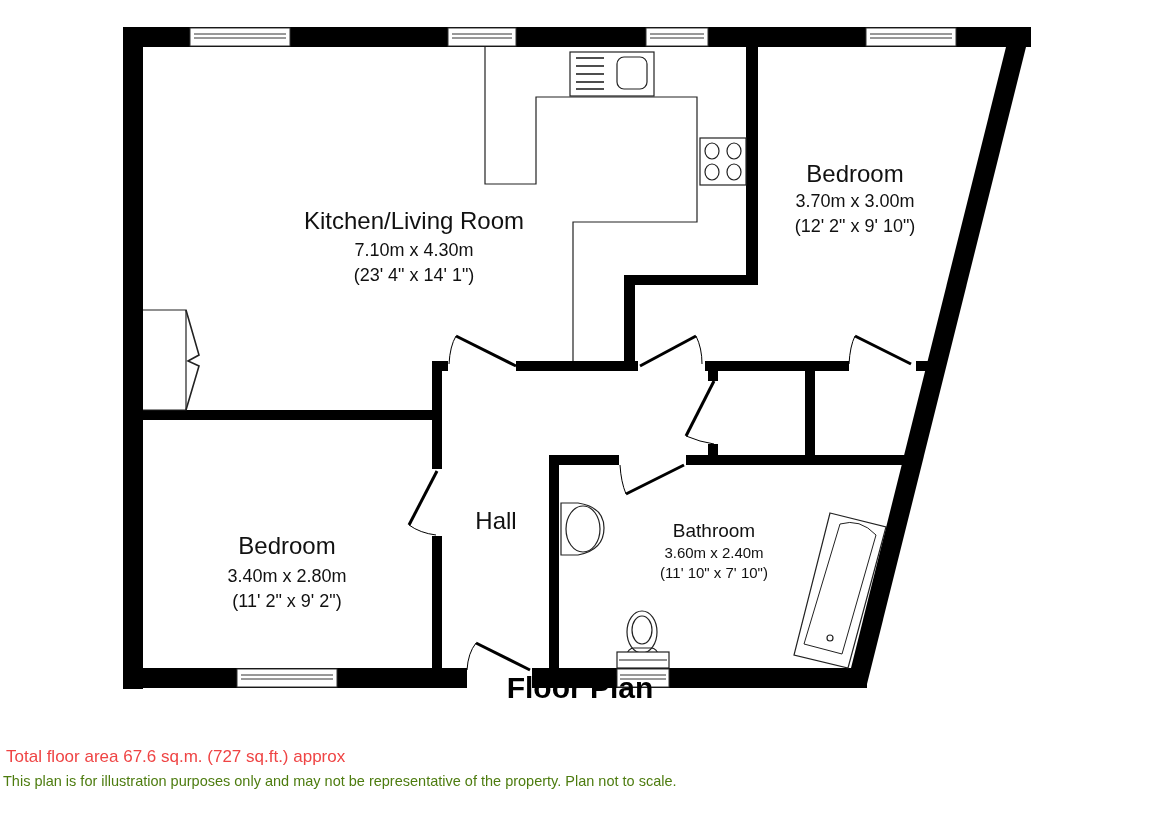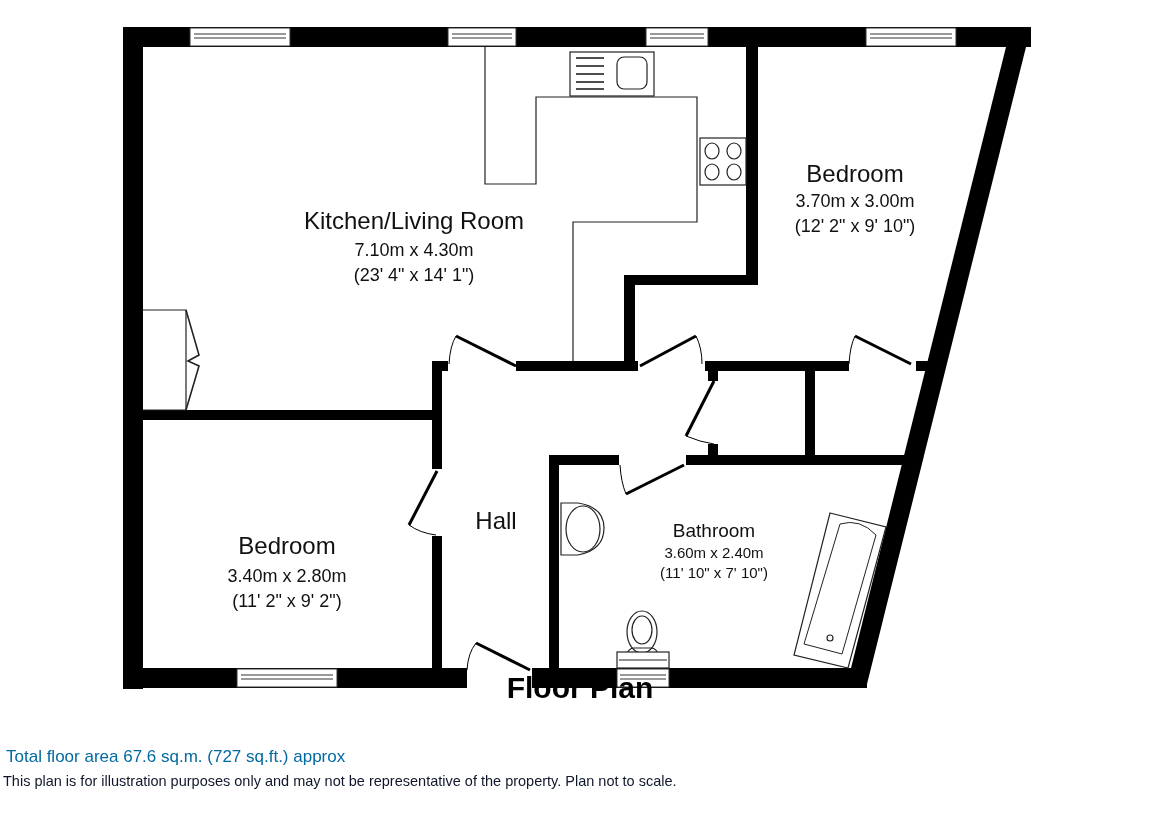--- a/index.html
+++ b/index.html
@@ -5,22 +5,22 @@
     html, body { margin: 0; padding: 0; background: #ffffff; }
     body { width: 1164px; height: 822px; position: relative; overflow: hidden; font-family: "Liberation Sans", sans-serif; color: #000; }
     #plan { position: absolute; left: 0; top: 0; width: 1164px; height: 822px; }
     .room-label { font-family: "Liberation Sans", sans-serif; fill: #111; }
     .room-name { font-size: 24px; }
     .room-dim { font-size: 18px; }
     .bath-name { font-size: 19px; }
     .bath-dim { font-size: 15px; }
     .title-text { font-family: "Liberation Sans", sans-serif; font-weight: bold; font-size: 30px; fill: #000; }
     .footer { position: absolute; left: 0; }
-    .footer-area { top: 747px; left: 6px; font-size: 17px; color: #0369a1; }
-    .footer-disclaimer { top: 773px; left: 3px; font-size: 14.5px; color: #0f172a; }
+    .footer-area { top: 747px; left: 6px; font-size: 17px; color: #ef4444; }
+    .footer-disclaimer { top: 773px; left: 3px; font-size: 14.5px; color: #4d7c0f; }
   </style>
 </head>
 <body>
 
 <svg id="plan" viewBox="0 0 1164 822" xmlns="http://www.w3.org/2000/svg">
 
   <g fill="#000">
 
     <rect x="123" y="27" width="908" height="20"></rect>
 

